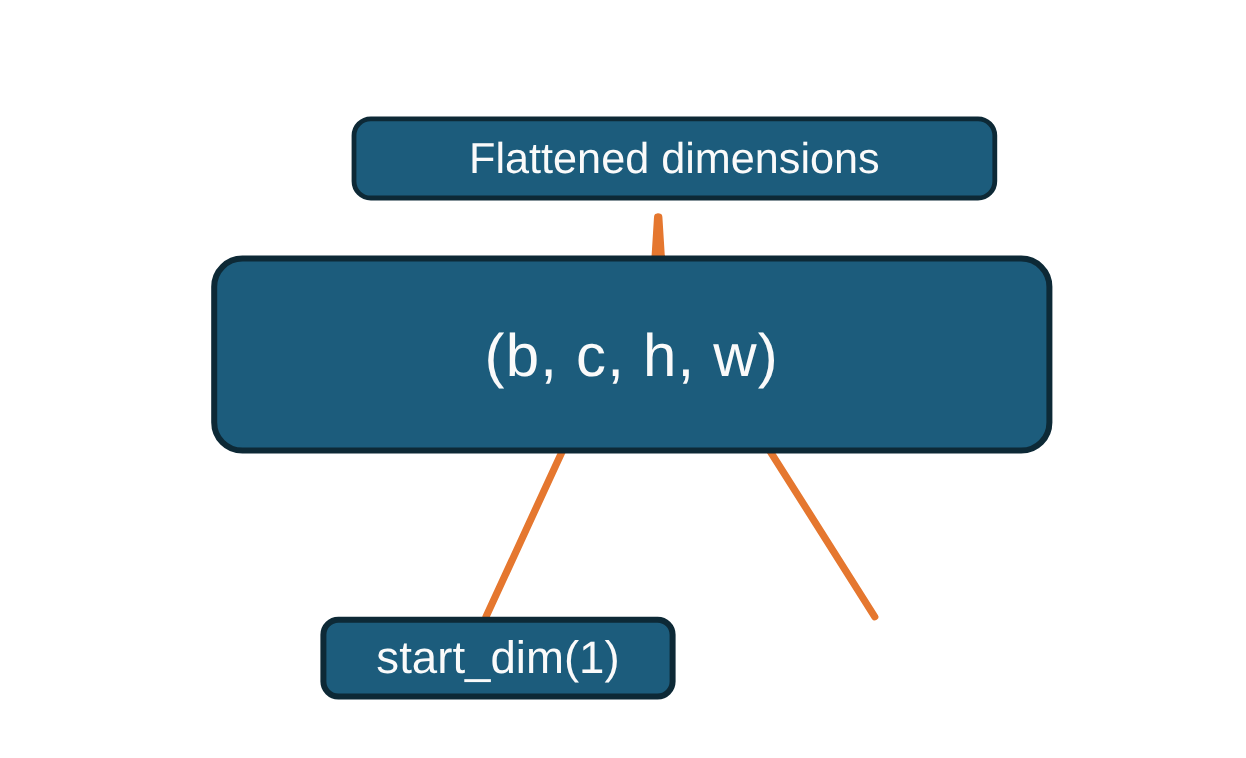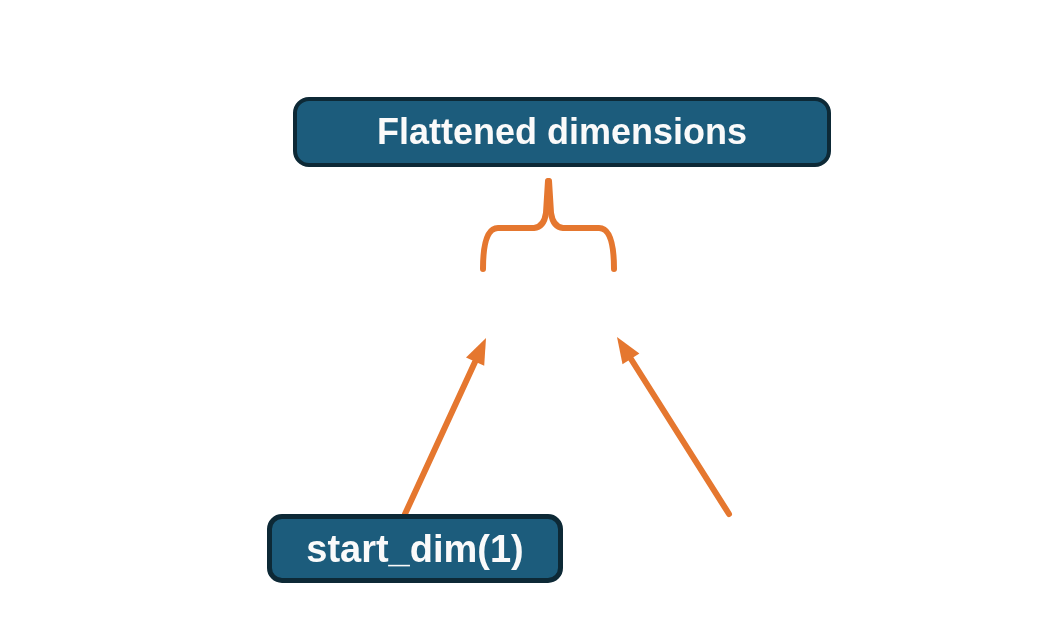--- a/index.html
+++ b/index.html
@@ -19,21 +19,20 @@
     position: absolute;
     box-sizing: border-box;
     background: var(--box-fill, #1c5c7c);
     border: 5px solid var(--box-border, #0d2936);
     color: var(--text, #fafafa);
     display: flex;
     align-items: center;
     justify-content: center;
     text-align: right;
     line-height: 1;
-    font-weight: bold;
   }
   .node-top {
     left: 293px; top: 97px;
     width: 538px; height: 70px;
     border-radius: 16px;
     border-width: 4px;
     font-size: 36px;
   }
   .node-tensor {
     left: 176px; top: 213px;
@@ -93,19 +92,22 @@
     <g>
       <path class="stroke" d="M 729 514 L 631 359"></path>
       <polygon class="head" points="617,337 639.4,353.6 622.5,364.3"></polygon>
     </g>
   </svg>
 
   <div class="node node-top">
     <span>Flattened dimensions</span>
   </div>
 
+  <div class="node node-tensor">
+    <span>(b, c, h, w)</span>
+  </div>
 
   <div class="node node-start">
     <span>start_dim(1)</span>
   </div>
 
 
 </div>
 
 </body></html>

